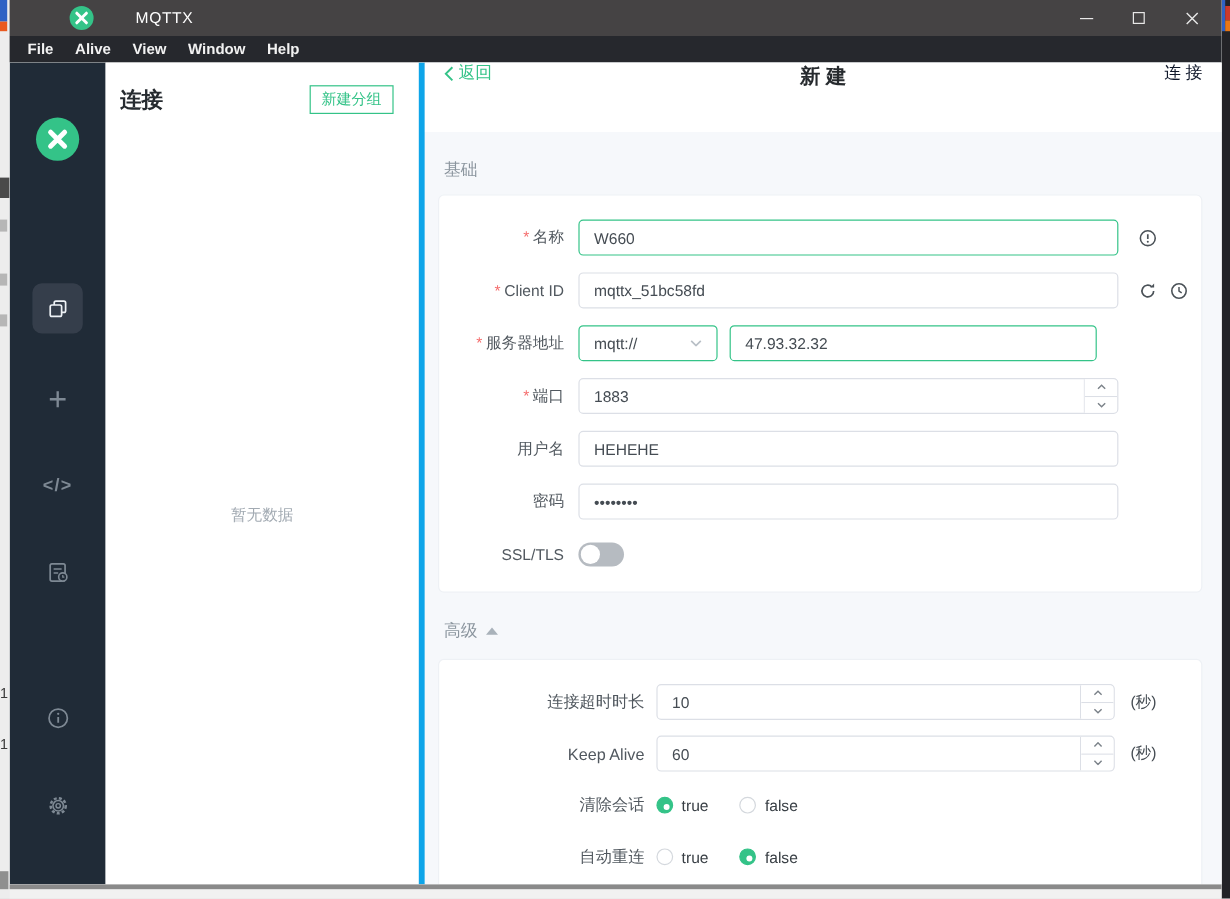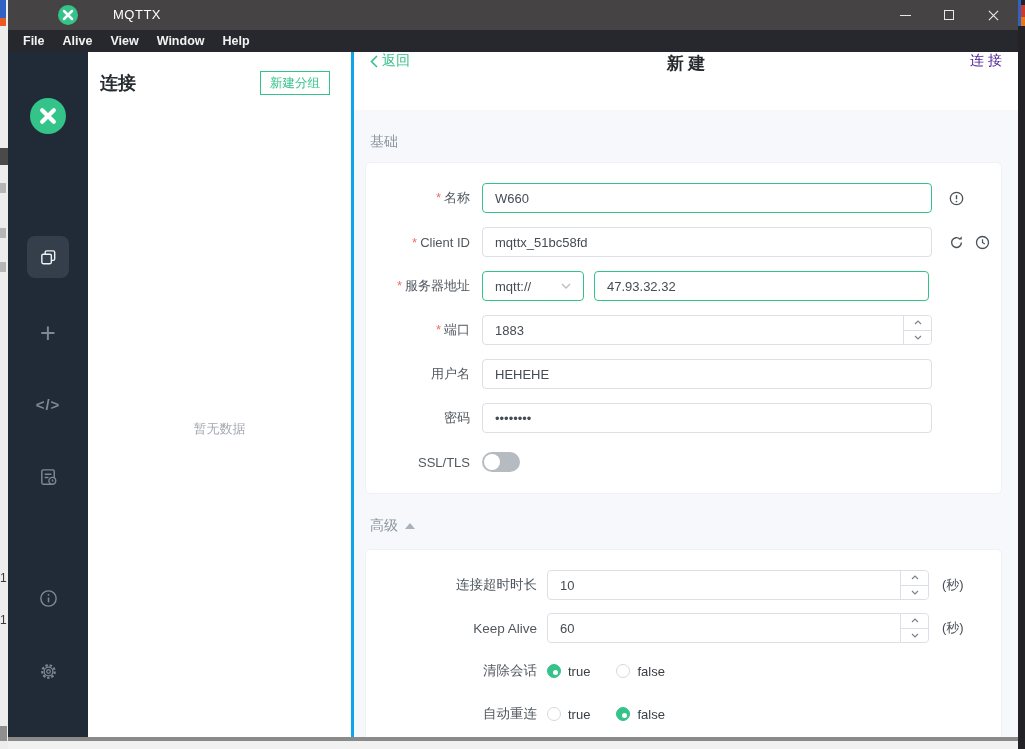--- a/index.html
+++ b/index.html
@@ -46,54 +46,54 @@
   .sb-logo { position:absolute; left:22px; top:46px; width:36px; height:36px; border-radius:50%;
              background:#34c388; display:flex; align-items:center; justify-content:center; }
   .sb-btn-active { position:absolute; left:19px; top:184px; width:42px; height:42px; border-radius:8px;
              background:#353e4b; display:flex; align-items:center; justify-content:center; }
   .sb-icon { position:absolute; left:0; width:80px; text-align:center; color:#7e8994; }
   .sb-plus { top:266px; font-size:27px; font-weight:300; line-height:30px; }
   .sb-code { top:343px; font-size:15px; font-weight:bold; line-height:20px; letter-spacing:1px; }
   .sb-svg  { display:flex; justify-content:center; }
 
   
-  .connections { position:relative; width:266px; background:#fff; border-right:3px solid #0ea5e9; flex:none; }
+  .connections { position:relative; width:266px; background:#fff; border-right:5px solid #0ea5e9; flex:none; }
   .conn-header { display:flex; align-items:center; justify-content:space-between; padding:19px 21px 0 12px; }
   .conn-title { font-size:18px; font-weight:bold; color:#262b30; }
   .btn-new-group { border:1px solid #34c388; color:#34c388; background:#fff; font-size:12.5px;
                    border-radius:0; padding:3px 9px; line-height:16px; cursor:pointer;
                    font-family:inherit; }
   .conn-empty { position:absolute; top:368px; left:0; width:100%; text-align:center; color:#a2aab2; font-size:13px; }
 
   
   .main { position:relative; flex:1; background:#f6f8fb; overflow:hidden; }
   .main-header { position:relative; height:58px; background:#fff; display:flex; align-items:flex-start; padding:0 16px; }
   .back-link { display:flex; align-items:center; gap:4px; color:#34c388; font-size:14px; cursor:pointer; }
   .page-title { position:absolute; left:0; right:0; text-align:center; font-size:17px; font-weight:bold; color:#262a2e; pointer-events:none; }
-  .connect-link { margin-left:auto; color:#4c1d95; font-size:14px; cursor:pointer; }
+  .connect-link { margin-left:auto; color:#0f172a; font-size:14px; cursor:pointer; }
 
   .content { padding:0 16px 0 11px; }
   .section-label { margin:22px 0 0 5px; height:20px; font-size:14px; color:#8b959e; display:flex; align-items:center; gap:7px; }
   .tri-up { width:0; height:0; border-left:5px solid transparent; border-right:5px solid transparent; border-bottom:6px solid #a9b2ba; }
   .card { margin-top:10px; width:637px; background:#fff; border:1px solid #eef1f5; border-radius:5px; padding:20px 0 16px 0; }
   .card.advanced { margin-top:13px; padding-bottom:0; height:196px; overflow:hidden; }
 
   .frow { display:flex; align-items:center; height:30px; margin-bottom:14px; }
   .card.advanced .frow { margin-bottom:13px; }
   .frow:last-child { margin-bottom:0; }
   .lbl  { width:104px; text-align:right; font-size:13px; color:#51585f; flex:none; }
   .lbl2 { width:171px; text-align:right; font-size:13.5px; color:#51585f; flex:none; }
   .req { color:#f56c6c; margin-right:3px; }
   .input-box { margin-left:12px; width:450px; height:30px; border:1px solid #dcdfe6; border-radius:4px;
                background:#fff; display:flex; align-items:center; padding:0 12px; font-size:13px; color:#454c53;
                position:relative; }
   .card.advanced .input-box { margin-left:10px; width:382px; }
   .input-box.ok { border-color:#34c388; }
-  .select-box { margin-left:12px; width:102px; display:flex; align-items:center; justify-content:space-between; }
-  .select-box + .input-box { margin-left:10px; width:335px; }
+  .select-box { margin-left:12px; width:116px; display:flex; align-items:center; justify-content:space-between; }
+  .select-box + .input-box { margin-left:10px; width:306px; }
   .spinner { position:absolute; right:0; top:0; width:28px; height:28px; border-left:1px solid #dcdfe6;
              display:flex; flex-direction:column; border-radius:0 4px 4px 0; overflow:hidden; }
   .spin-btn { flex:1; display:flex; align-items:center; justify-content:center; background:#fff; }
   .spin-btn:first-child { border-bottom:1px solid #dcdfe6; }
   .suffix { margin-left:13px; font-size:13px; color:#454c53; }
   .row-icons { margin-left:17px; display:flex; align-items:center; gap:11px; color:#4b5258; }
 
   .toggle { margin-left:12px; width:38px; height:20px; border-radius:10px; background:#b6bbc1; position:relative; cursor:pointer; }
   .toggle .knob { position:absolute; left:2px; top:2px; width:16px; height:16px; border-radius:50%; background:#fff; }
 

